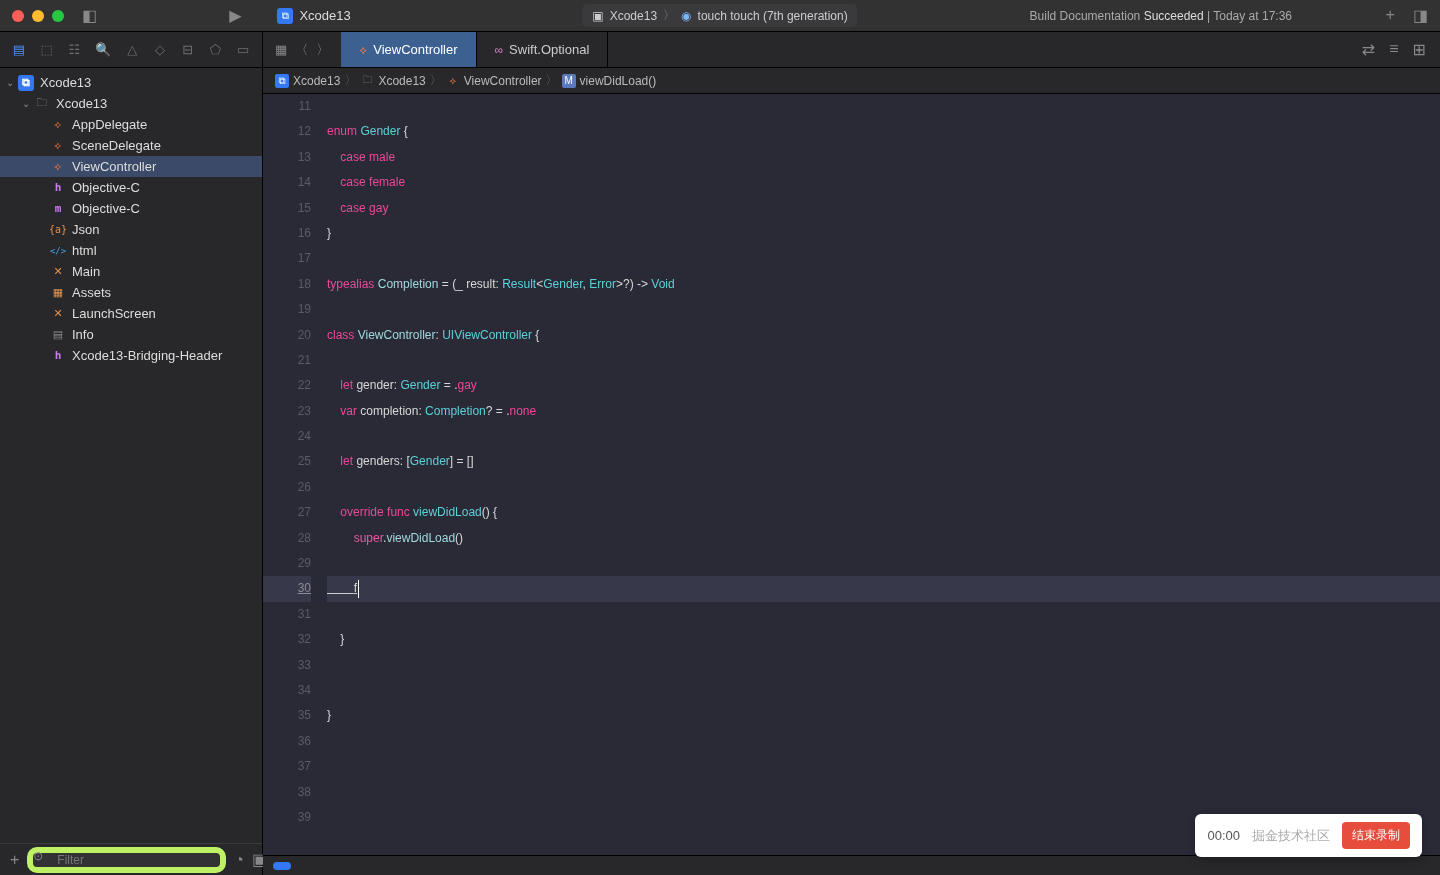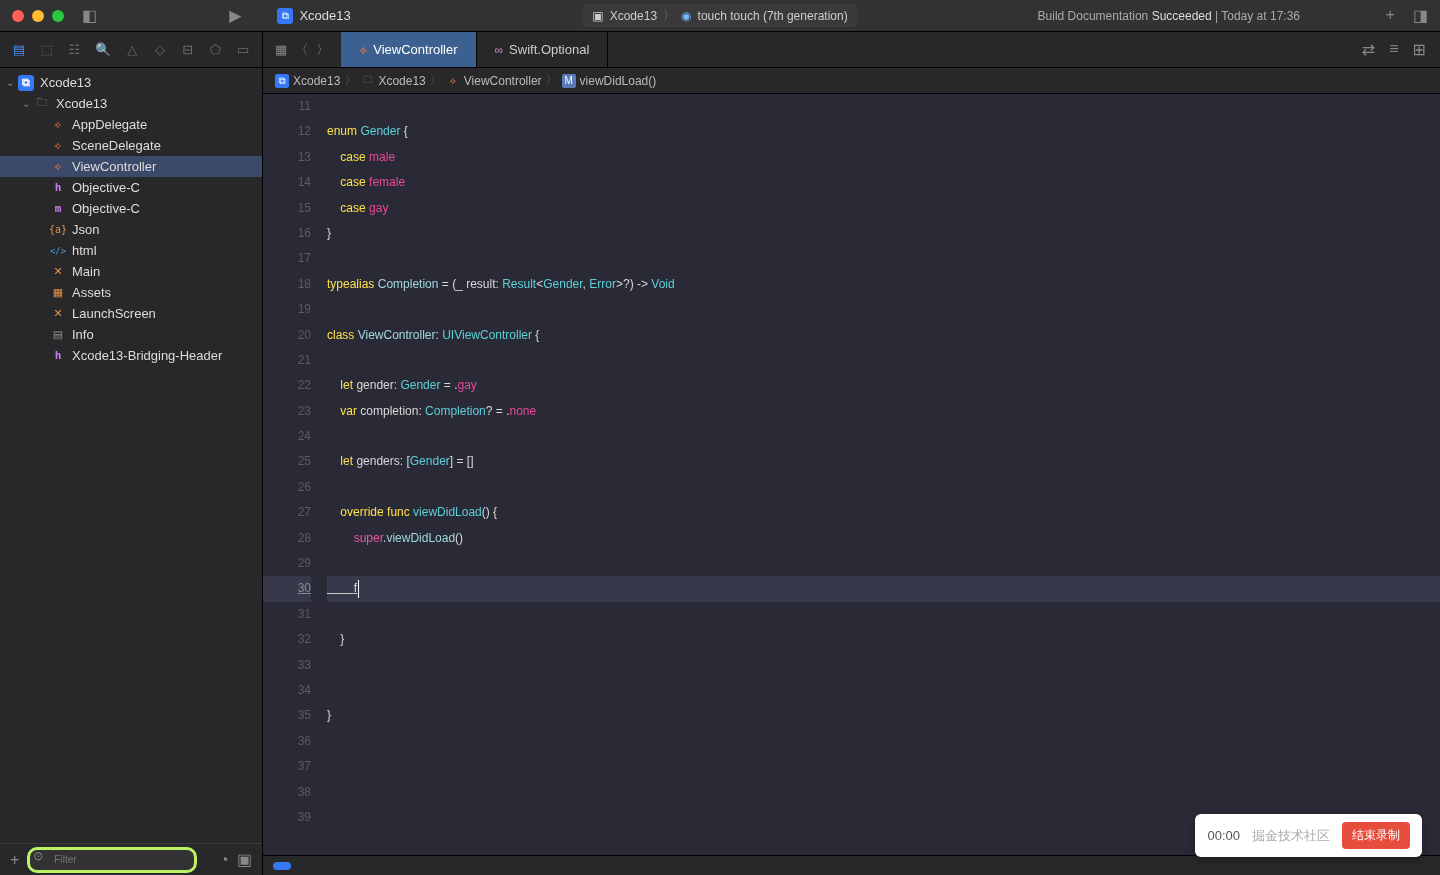--- a/index.html
+++ b/index.html
@@ -10,21 +10,21 @@
 .tl { width: 12px; height: 12px; border-radius: 50%; }
 .tl-close { background: #ff5f57; }
 .tl-min { background: #febc2e; }
 .tl-max { background: #28c840; }
 .tb-icon { color: #888; margin-left: 18px; cursor: pointer; }
 .tb-run { margin-left: 132px; color: #888; font-size: 16px; }
 .tb-title { display:flex; align-items:center; margin-left:36px; font-size:13px; color:#ddd; font-weight:500; gap:6px;}
 .tb-app-icon { width:16px; height:16px; background:#3478f6; border-radius:3px; display:inline-flex; align-items:center; justify-content:center; font-size:10px; color:#fff;}
 .tb-center { position:absolute; left:50%; transform:translateX(-50%); display:flex; align-items:center; gap:6px; font-size:12px; color:#ccc; background:#3a3a3c; padding:3px 10px; border-radius:5px;}
 .tb-center .divider { color:#888; }
-.tb-status { position:absolute; right:140px; font-size:12px; color:#aaa; }
+.tb-status { position:absolute; right:148px; font-size:12px; color:#aaa; }
 .tb-status .succ { color:#ddd; font-weight:500; }
 .tb-right { position:absolute; right:12px; display:flex; gap:18px; color:#888; }
 
 .main { display:flex; height: calc(100% - 32px); }
 
 .sidebar { width: 263px; background: #28282a; display:flex; flex-direction:column; border-right:1px solid #000; }
 .sb-toolbar { height:36px; display:flex; align-items:center; gap:14px; padding:0 12px; border-bottom:1px solid #000; color:#6e6e6e; }
 .sb-toolbar .active { color:#4a90ff; }
 .sb-icon { width:16px; height:16px; display:inline-flex; align-items:center; justify-content:center; font-size:13px; cursor:pointer;}
 
@@ -38,21 +38,21 @@
 .i-swift { color:#fd7c3f; }
 .i-h { color:#c97de8; background:none; font-weight:bold; font-family:monospace;}
 .i-m { color:#c97de8; background:none; font-weight:bold; font-family:monospace;}
 .i-json { color:#e0914c; font-family:monospace; font-size:10px;}
 .i-html { color:#4a9fe0; font-family:monospace; font-size:9px;}
 .i-xib { color:#e0914c; }
 .i-assets { color:#e0914c; }
 .i-info { color:#888; }
 
 .sb-filter { height:32px; border-top:1px solid #3a3a3c; display:flex; align-items:center; padding:0 10px; gap:8px; color:#888;}
-.sb-filter input { flex:1; background:#323234; border:3px solid #bef264; border-radius:10px; padding:2px 8px 2px 24px; color:#ccc; font-size:10px; height:26px;}
+.sb-filter input { flex:1; background:#323234; border:6px solid #bef264; border-radius:10px; padding:2px 8px 2px 24px; color:#ccc; font-size:12px; height:26px;}
 .sb-filter .filter-wrap { position:relative; flex:1; }
 .sb-filter .filter-wrap::before { content:'⊙'; position:absolute; left:6px; top:2px; color:#888; font-size:12px; }
 
 .editor-area { flex:1; display:flex; flex-direction:column; background:#292a36; }
 .ed-toolbar { height:36px; background:#28282a; display:flex; align-items:center; border-bottom:1px solid #000; }
 .ed-nav { display:flex; align-items:center; gap:8px; padding:0 12px; color:#888;}
 .ed-nav-icon { cursor:pointer; font-size:13px; }
 .ed-tabs { display:flex; height:100%; }
 .ed-tab { display:flex; align-items:center; padding:0 18px; gap:6px; font-size:13px; color:#ccc; border-right:1px solid #000; cursor:pointer;}
 .ed-tab.active { background:#3c608f; color:#fff; }
@@ -64,21 +64,21 @@
 .bc-sep { color:#666; }
 .bc-icon { width:14px; height:14px; display:inline-flex; align-items:center; justify-content:center; font-size:10px; border-radius:2px;}
 
 .code-area { flex:1; display:flex; overflow:auto; font-family: 'SF Mono', Menlo, monospace; font-size:12px; line-height:25.4px; }
 .gutter { width:58px; text-align:right; padding-right:10px; color:#5a5b66; background:#292a36; user-select:none;}
 .code-lines { flex:1; padding-left:6px; white-space:pre; }
 .code-line { height:25.4px; }
 .code-line.current { background:#373849;text-decoration:underline; }
 .gutter .current { background:#373849; color:#8a8b96; }
 
-.kw { color:#fde047; }
+.kw { color:#ec4899; }
 .type { color:#5dd0d8; }
 .type-l { color:#a0d8dd; }
 .punc { color:#d8d8d8; }
 .label { color:#d8d8d8; }
 .prop { color:#e95aa6; }
 .fn { color:#5dd0d8; }
 .fn-call { color:#a0d8dd; }
 .enum-case { color:#ec4899; }
 .op { color:#d8d8d8; }
 

